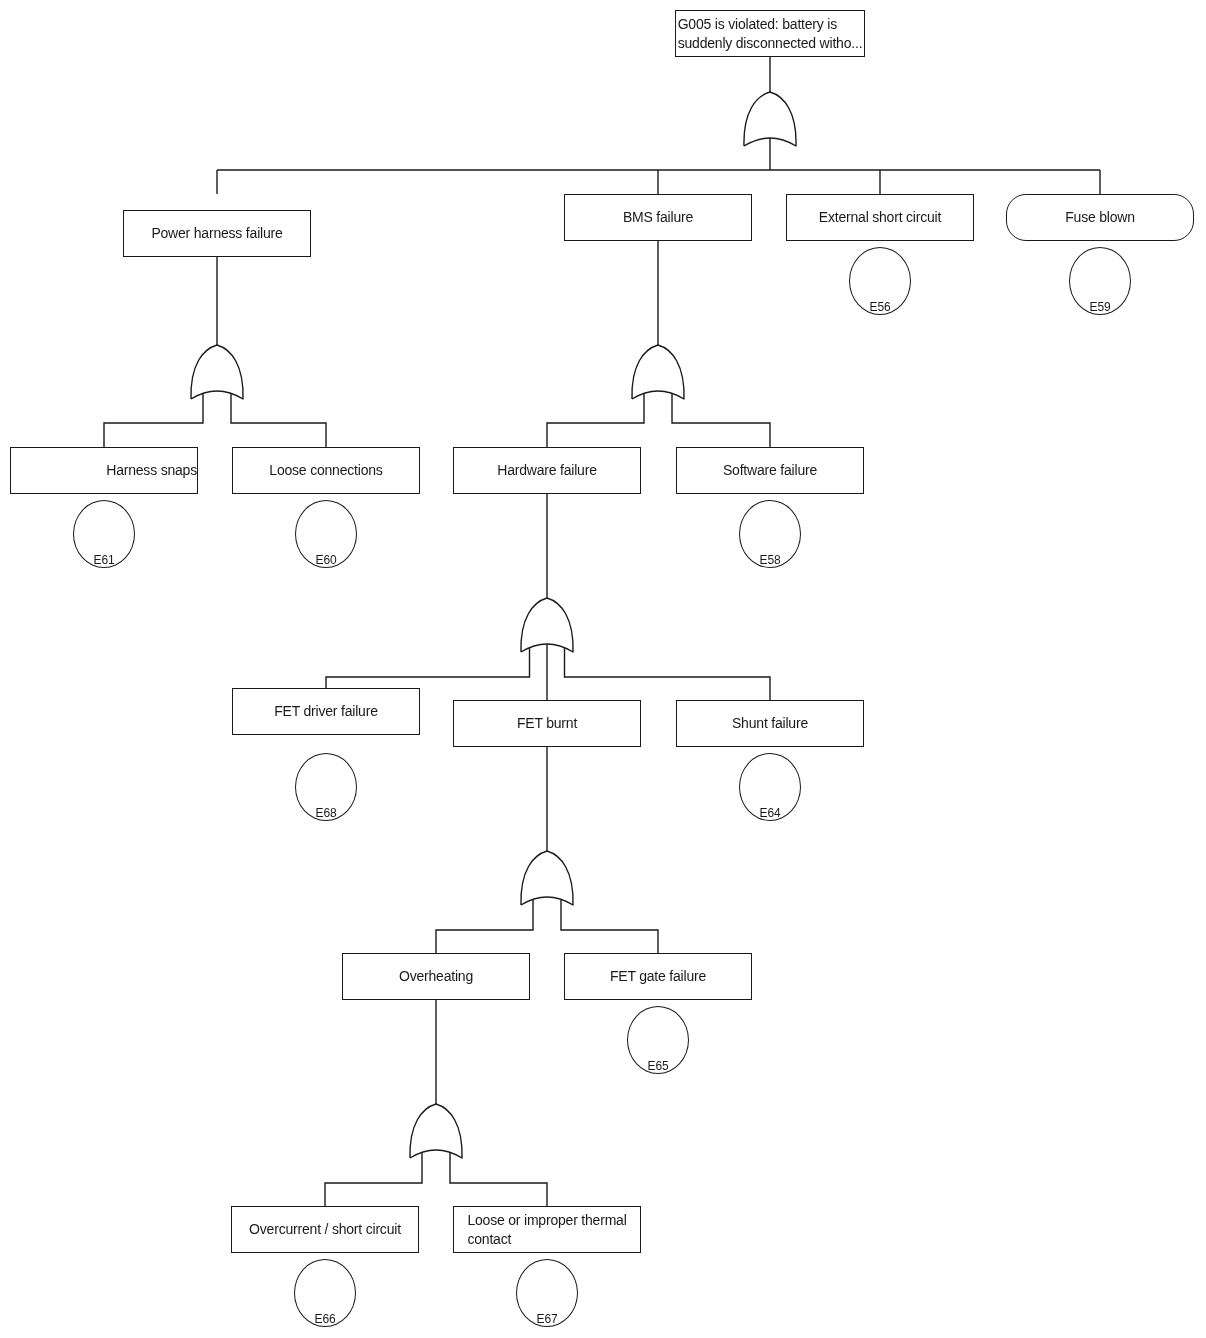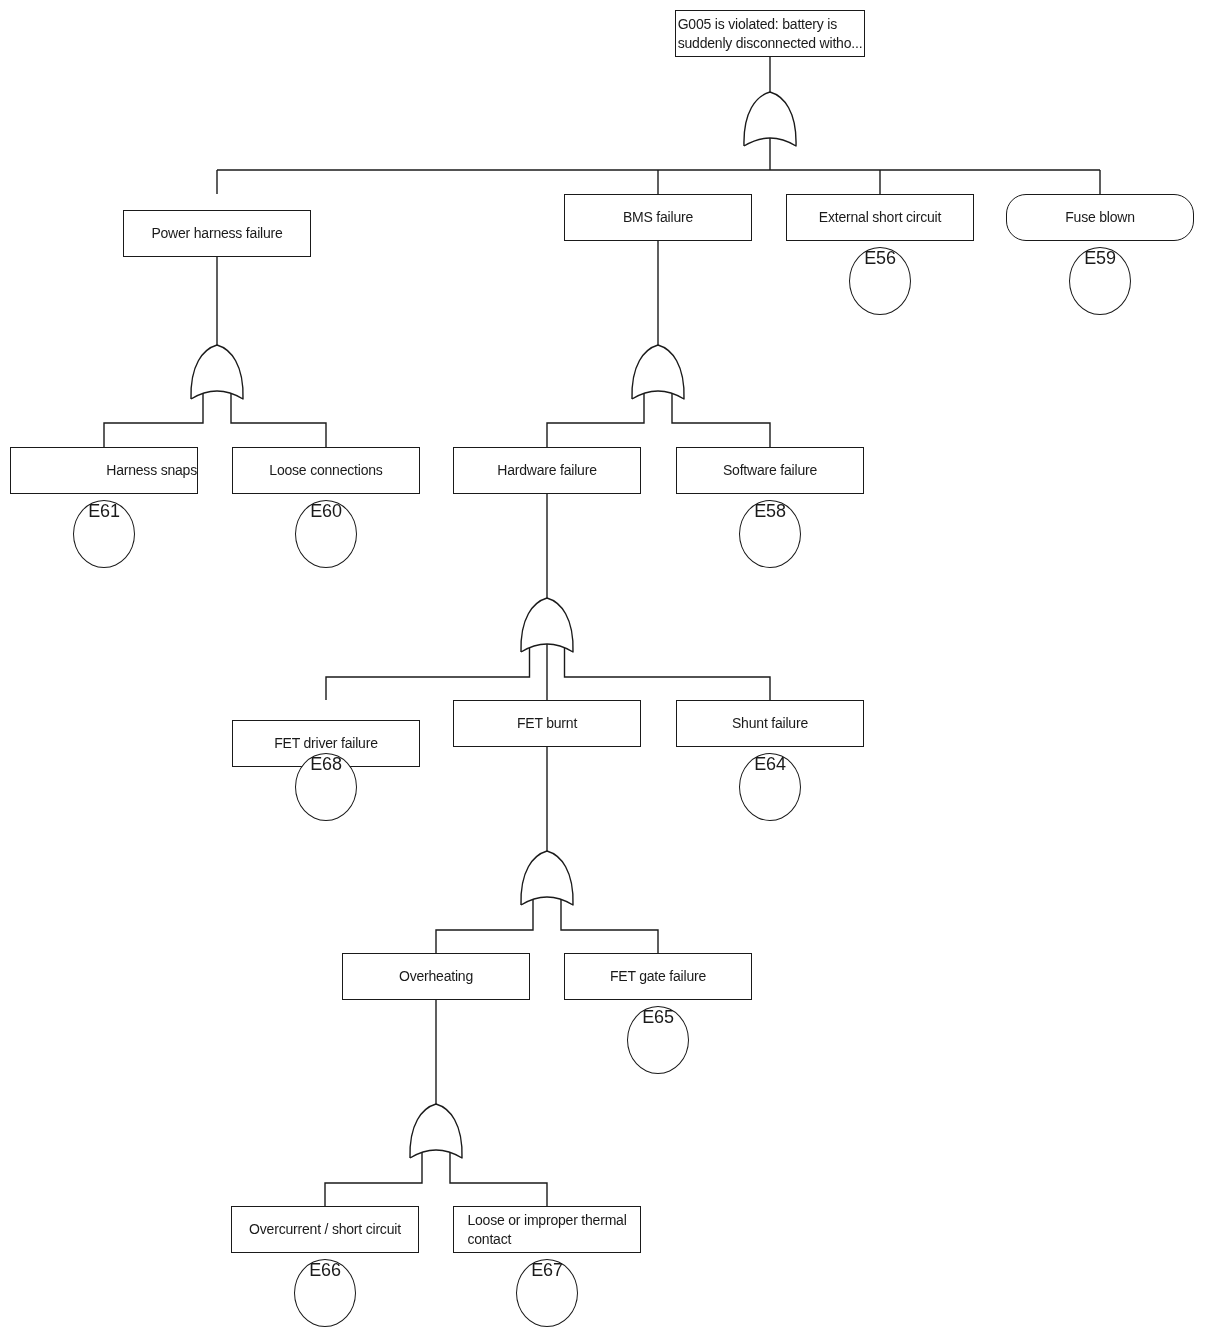--- a/index.html
+++ b/index.html
@@ -37,23 +37,23 @@
   .top-event { width: 190px; }
   .event-circle {
     position: absolute;
     width: 62px;
     height: 68px;
     box-sizing: border-box;
     border: 1.4px solid #1a1a1a;
     border-radius: 50%;
     background: #ffffff;
     display: flex;
-    align-items: flex-start;
+    align-items: flex-end;
     justify-content: center;
-    font-size: 18px;
+    font-size: 12px;
     letter-spacing: -0.2px;
   }
 </style>
 </head>
 <body>
 
 <div class="canvas">
 
   <svg class="edges" viewBox="0 0 1206 1338" xmlns="http://www.w3.org/2000/svg">
 
@@ -118,21 +118,21 @@
   <div class="node" style="left:232px; top:447px;">
     <span>Loose connections</span>
   </div>
   <div class="node" style="left:453px; top:447px;">
     <span>Hardware failure</span>
   </div>
   <div class="node" style="left:676px; top:447px;">
     <span>Software failure</span>
   </div>
 
-  <div class="node" style="left:232px; top:720px;">
+  <div class="node" style="left:232px; top:688px;">
     <span>FET driver failure</span>
   </div>
   <div class="node" style="left:676px; top:700px;">
     <span>Shunt failure</span>
   </div>
   <div class="node" style="left:453px; top:700px;">
     <span>FET burnt</span>
   </div>
 
   <div class="node" style="left:342px; top:953px;">

